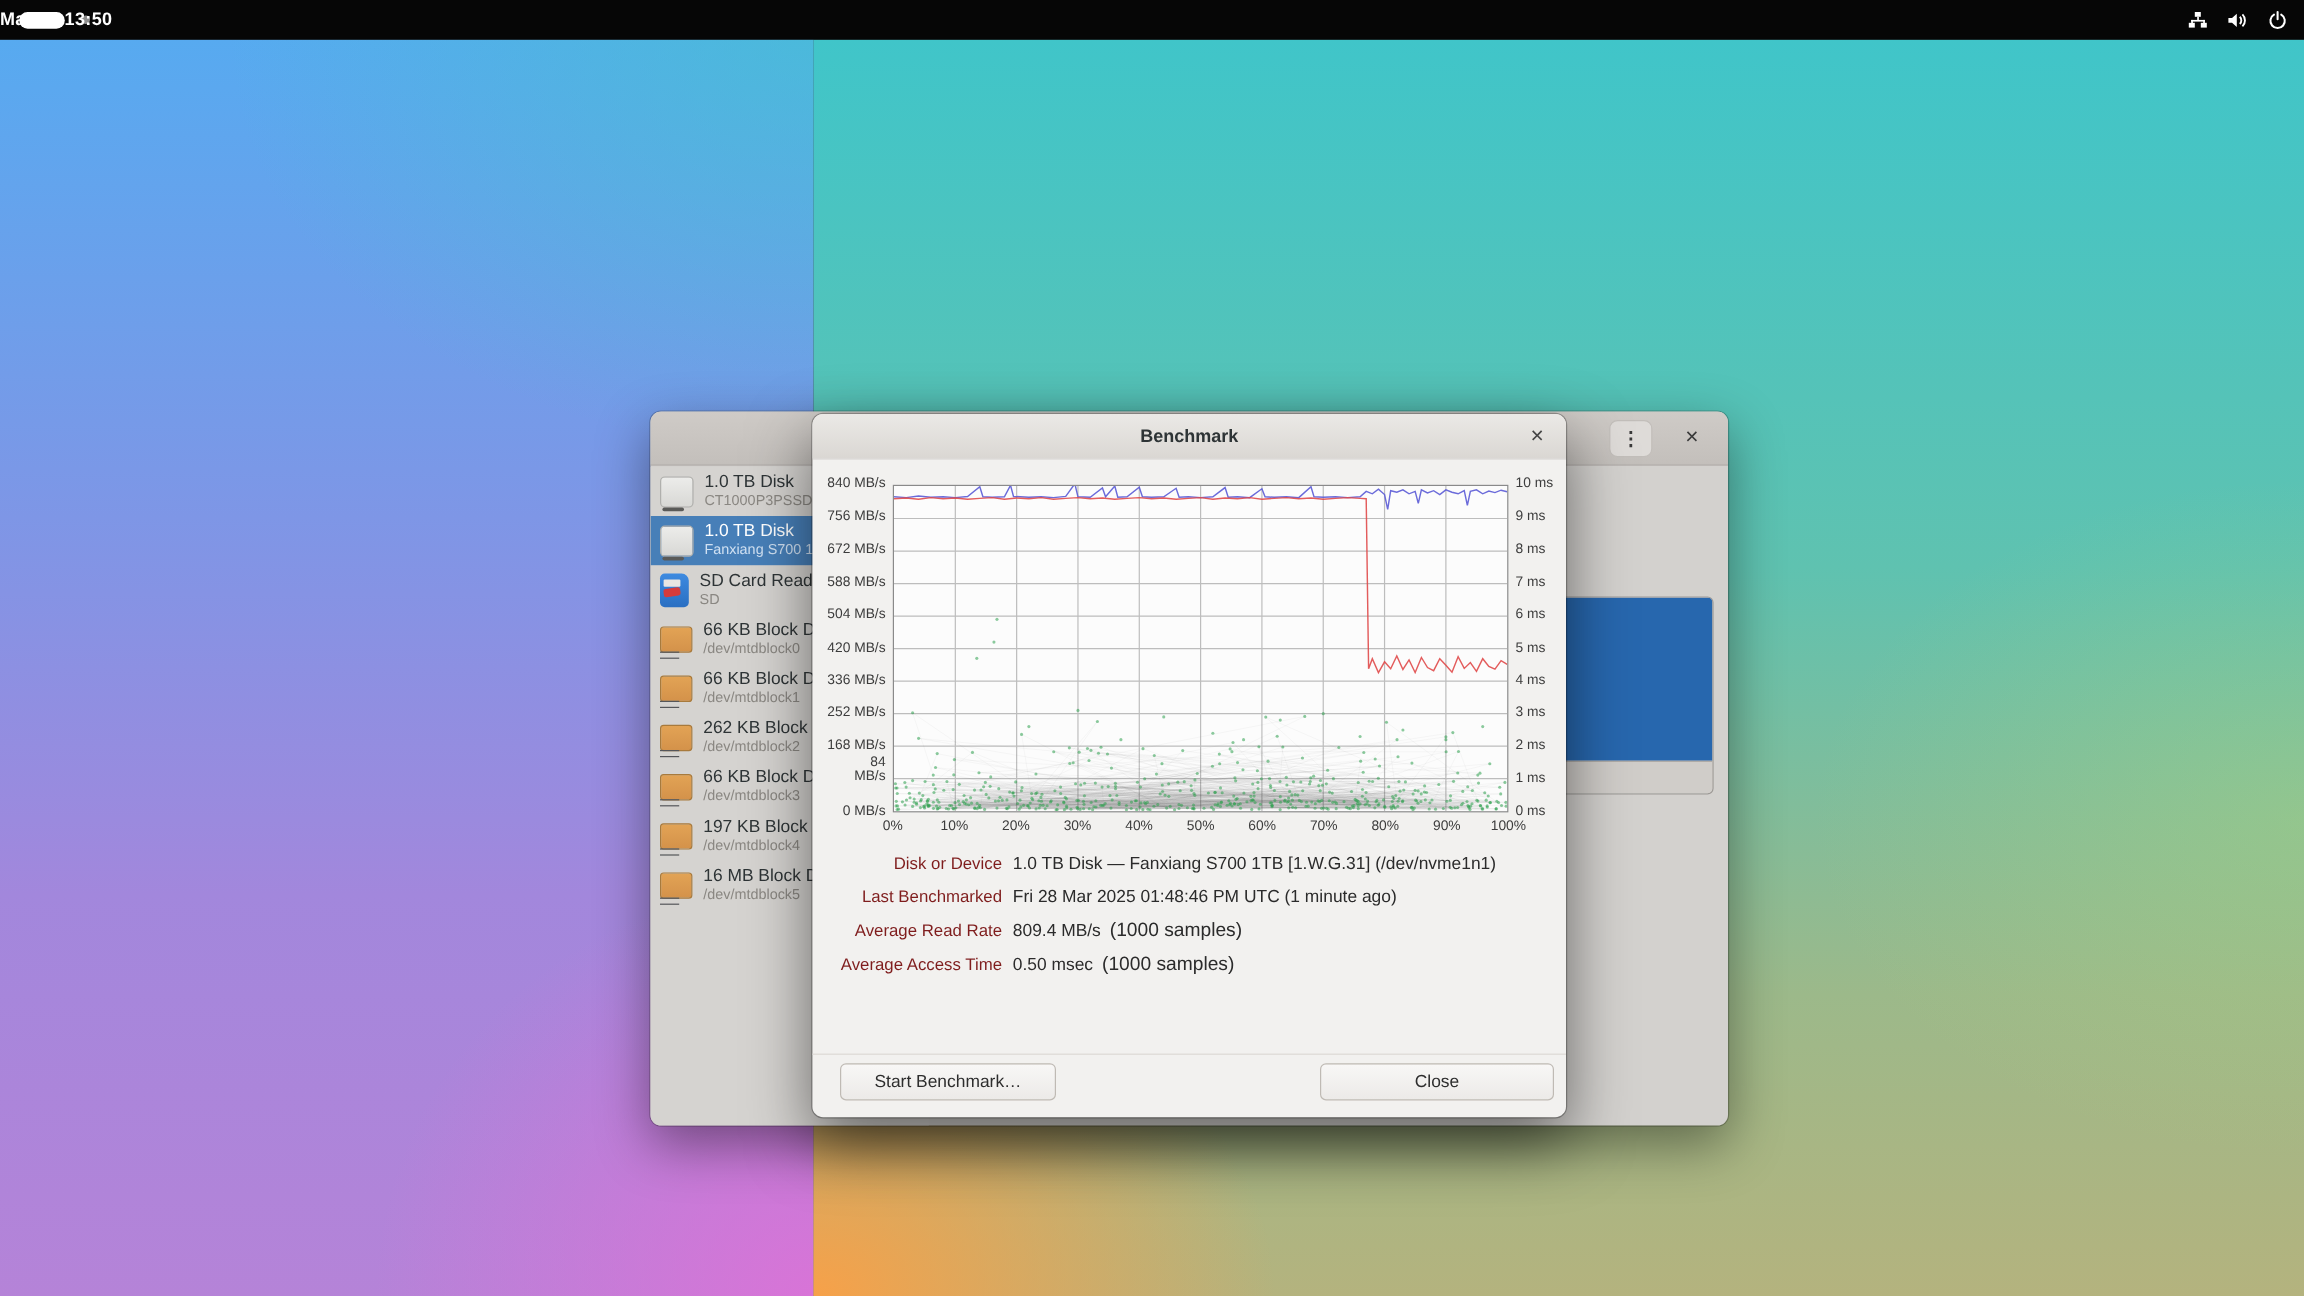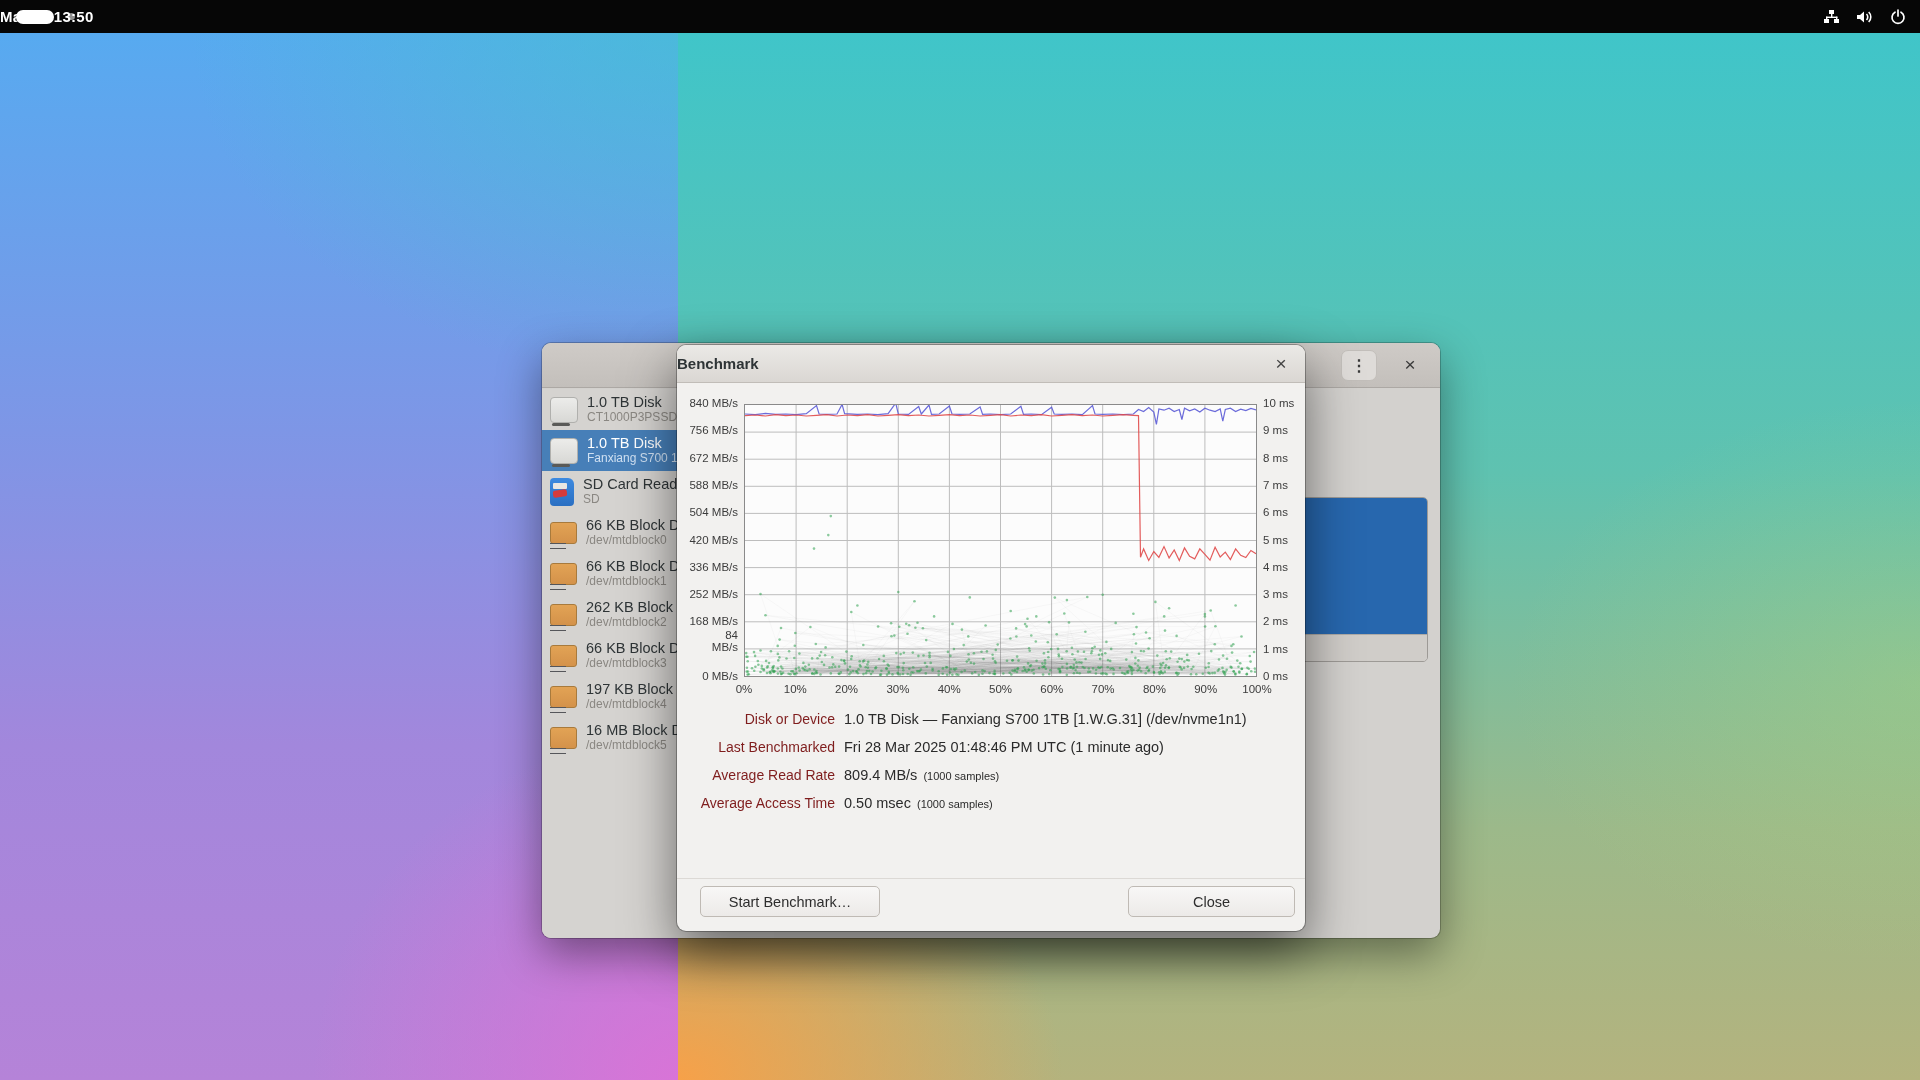--- a/index.html
+++ b/index.html
@@ -63,47 +63,47 @@
   .vol-widget { position:absolute; right:12px; top:154px; left:258px; height:165px; border:1px solid #9d9a96;
     border-radius:5px; overflow:hidden; }
   .vol-blue { height:136px; background:#2767ae; }
   .vol-gray { height:29px; background:#d0cdc9; border-top:1px solid #aeaba7; }
 
   
   .dlg { position:absolute; left:677px; top:345px; width:628px; height:586px; background:#f2f1ef; border-radius:9px;
     box-shadow:0 20px 52px rgba(0,0,0,.52), 0 0 0 1px rgba(0,0,0,.28); z-index:20; }
   .dlg-hdr { position:absolute; top:0; left:0; right:0; height:38px; border-radius:9px 9px 0 0;
     background:linear-gradient(180deg,#ebe9e6,#dad7d3); border-bottom:1px solid #c1bdb8; }
-  .dlg-title { line-height:38px; font-weight:700; font-size:15px; color:#2e3436; }
+  .dlg-title { line-height:38px; text-align:center; font-weight:700; font-size:15px; color:#2e3436; }
   .dlg-close { position:absolute; right:10px; top:5px; width:28px; height:28px; display:flex; align-items:center;
     justify-content:center; color:#454545; font-size:19px; border-radius:5px; }
 
   
   .plot { position:absolute; left:67px; top:59px; width:513px; height:273px; background:#fcfcfc; border:1px solid #8a8a8a; }
   .plot svg { position:absolute; inset:0; }
   .tick { position:absolute; font-size:11.5px; color:#3c3c3c; }
   .tick.l { right:567px; text-align:right; width:60px; }
   .tick.r { left:586px; text-align:left; width:50px; }
   .tick.b { top:338px; width:50px; text-align:center; }
 
   
   .details { position:absolute; left:20px; top:366px; right:20px; }
   .drow { display:flex; align-items:baseline; height:28px; }
   .dlabel { width:138px; text-align:right; color:#7f1d1d; font-size:14px; flex:0 0 auto; }
   .dvalue { margin-left:9px; color:#2b2b2b; font-size:14.5px; white-space:nowrap; }
-  .dnote { font-size:11px; color:#2b2b2b; margin-left:3px; }
+  .dnote { font-size:16px; color:#2b2b2b; margin-left:3px; }
   .caret { display:inline-block; width:1px; height:15px; background:#222; vertical-align:-2px; margin-left:1px; }
 
   
   .dlg-foot { position:absolute; left:0; right:0; bottom:0; height:53px; border-top:1px solid #dcd9d5; }
   .btn { position:absolute; bottom:14px; height:31px; background:linear-gradient(180deg,#f8f7f6,#eceae8);
     border:1px solid #bfbab4; border-radius:5px; font-size:14.5px; color:#2d2d2d; font-family:"Liberation Sans",sans-serif;
     display:flex; align-items:center; justify-content:center; }
   .btn-start { left:23px; width:180px; }
-  .btn-close { right:10px; width:167px;margin-top:11px; }
+  .btn-close { right:10px; width:195px;margin-top:11px; }
 </style>
 </head>
 <body>
 
 <div class="desktop">
   <div class="wp wp-left"></div>
   <div class="wp wp-right"></div>
 
   <div class="topbar">
     <div class="tb-left">

